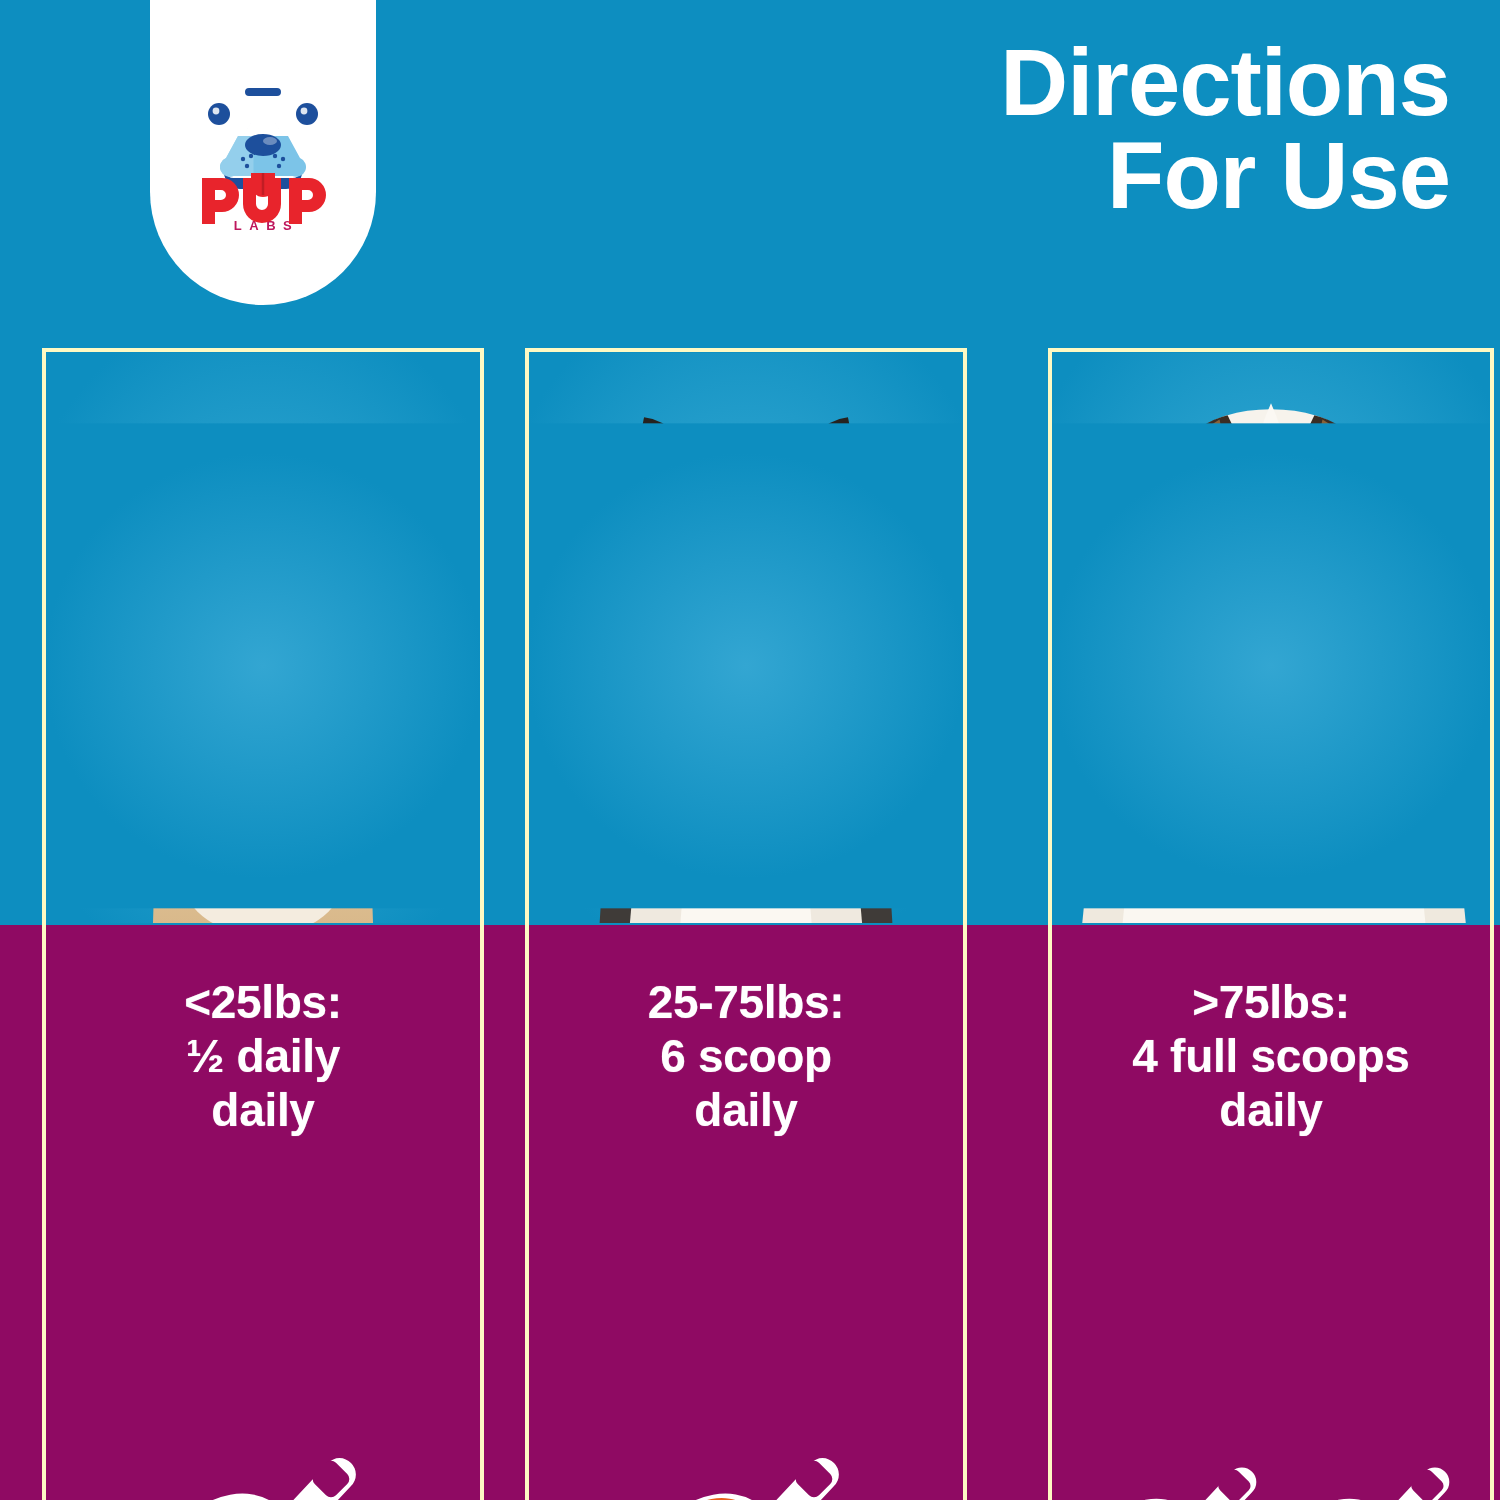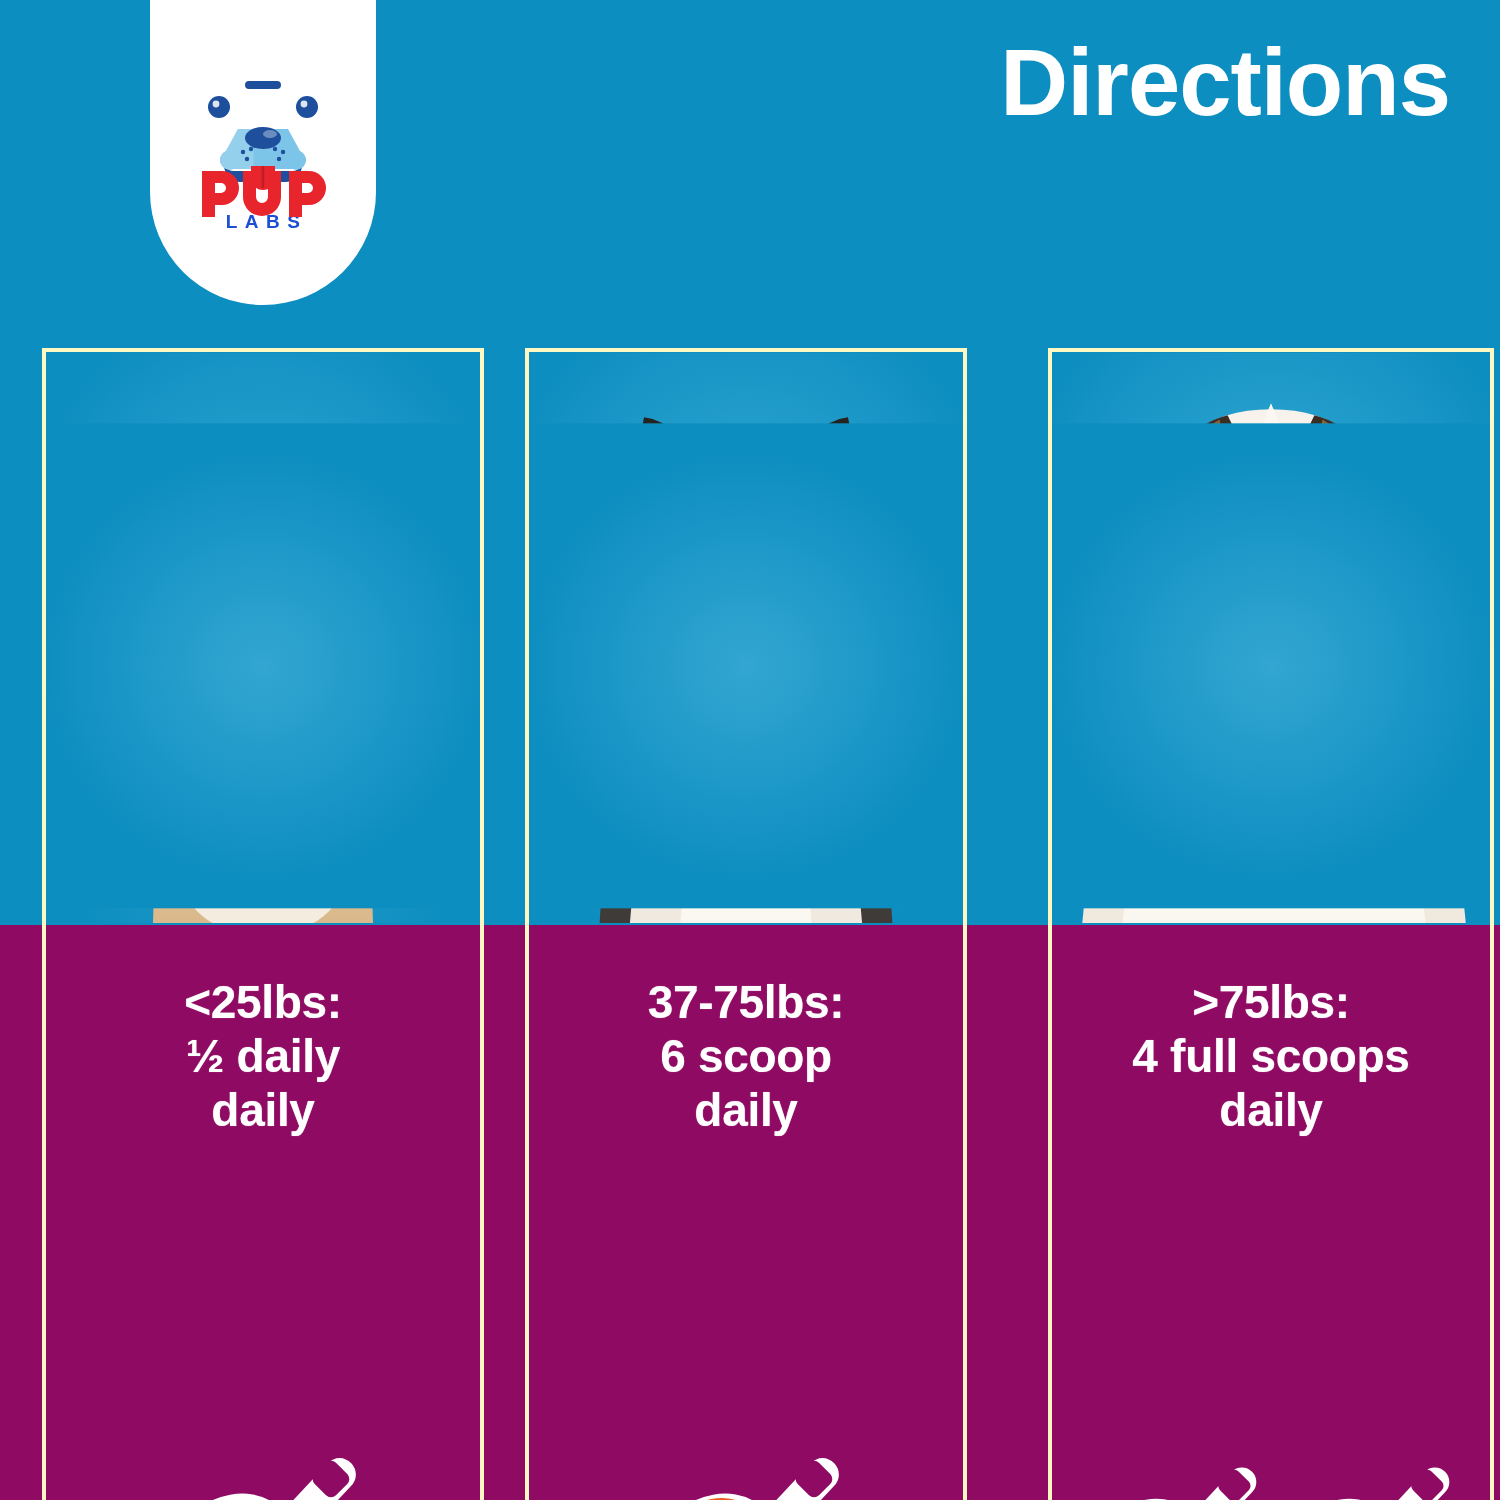--- a/index.html
+++ b/index.html
@@ -28,22 +28,22 @@
     position:absolute; left:150px; top:-40px;
     width:226px; height:345px;
     background:#ffffff;
     border-radius:14px 14px 113px 113px;
     display:flex; flex-direction:column;
     align-items:center; justify-content:flex-end;
     padding-bottom:72px;
   }
   #logo-mark { width:150px; height:150px; position:relative; }
   #logo-word {
-    font-size:19px; letter-spacing:7.5px; font-weight:bold;
-    color:#1d4ed8; margin-top:-6px; padding-left:7px;
+    font-size:13px; letter-spacing:7.5px; font-weight:bold;
+    color:#be185d; margin-top:-6px; padding-left:7px;
   }
 
   #title-block {
     position:absolute; left:420px; top:36px;
     width:1030px; text-align:right;
   }
   .title-line {
     color:#ffffff; font-weight:bold;
     font-size:94px; line-height:0.99;
     letter-spacing:-1px;
@@ -136,20 +136,21 @@
           <path d="M55 104 h13 v26 a6 6 0 0 0 12 0 v-26 h13 v26 a19 19 0 0 1 -38 0 z"></path>
           <path d="M101 104 h20 a17 17 0 0 1 0 34 h-7 v12 h-13 z M114 116 v10 h6 a5 5 0 0 0 0 -10 z"></path>
         </g>
       </svg>
     </div>
     <div id="logo-word">LABS</div>
   </div>
 
   <div id="title-block">
     <div class="title-line">Directions</div>
+    <div class="title-line">For Use</div>
   </div>
 </div>
 
 <div id="panels">
 
   <div class="panel p0">
     <div class="panel-photo">
       <div class="dogwrap">
         <div class="glow"></div>
         <svg viewBox="0 0 430 565" width="100%" height="100%" preserveAspectRatio="xMidYMax meet">
@@ -281,21 +282,21 @@
           <path d="M188 336 h54 v48 a27 27 0 0 1 -54 0 z" fill="#f29cb4"></path>
           <path d="M215 336 v66" stroke="#db7e99" stroke-width="4"></path>
 
           <path d="M150 322 q-20 -6 -26 14 q18 26 42 26 z" fill="#f5f0e7"></path>
           <path d="M280 322 q20 -6 26 14 q-18 26 -42 26 z" fill="#f5f0e7"></path>
         </svg>
       </div>
     </div>
     <div class="panel-caption">
       <div class="cap-text">
-        <span class="cap-line">37-75lbs:</span>
+        <span class="cap-line">25-75lbs:</span>
         <span class="cap-line">6 scoop</span>
         <span class="cap-line">daily</span>
       </div>
       <div class="scoops">
         <div class="scoop">
           <svg viewBox="0 0 210 175" width="210" height="175">
             <path d="M112 96 L170 34 a16 16 0 0 1 23 0 a16 16 0 0 1 0 23 L135 119 z" fill="#ffffff"></path>
             <rect x="158" y="35" width="30" height="30" rx="7" transform="rotate(-45 173 50)" fill="#8f0a63"></rect>
             <ellipse cx="72" cy="116" rx="62" ry="48" transform="rotate(-28 72 116)" fill="#ffffff"></ellipse>
             <ellipse cx="70" cy="110" rx="50" ry="38" transform="rotate(-28 70 110)" fill="#e8601e"></ellipse>

